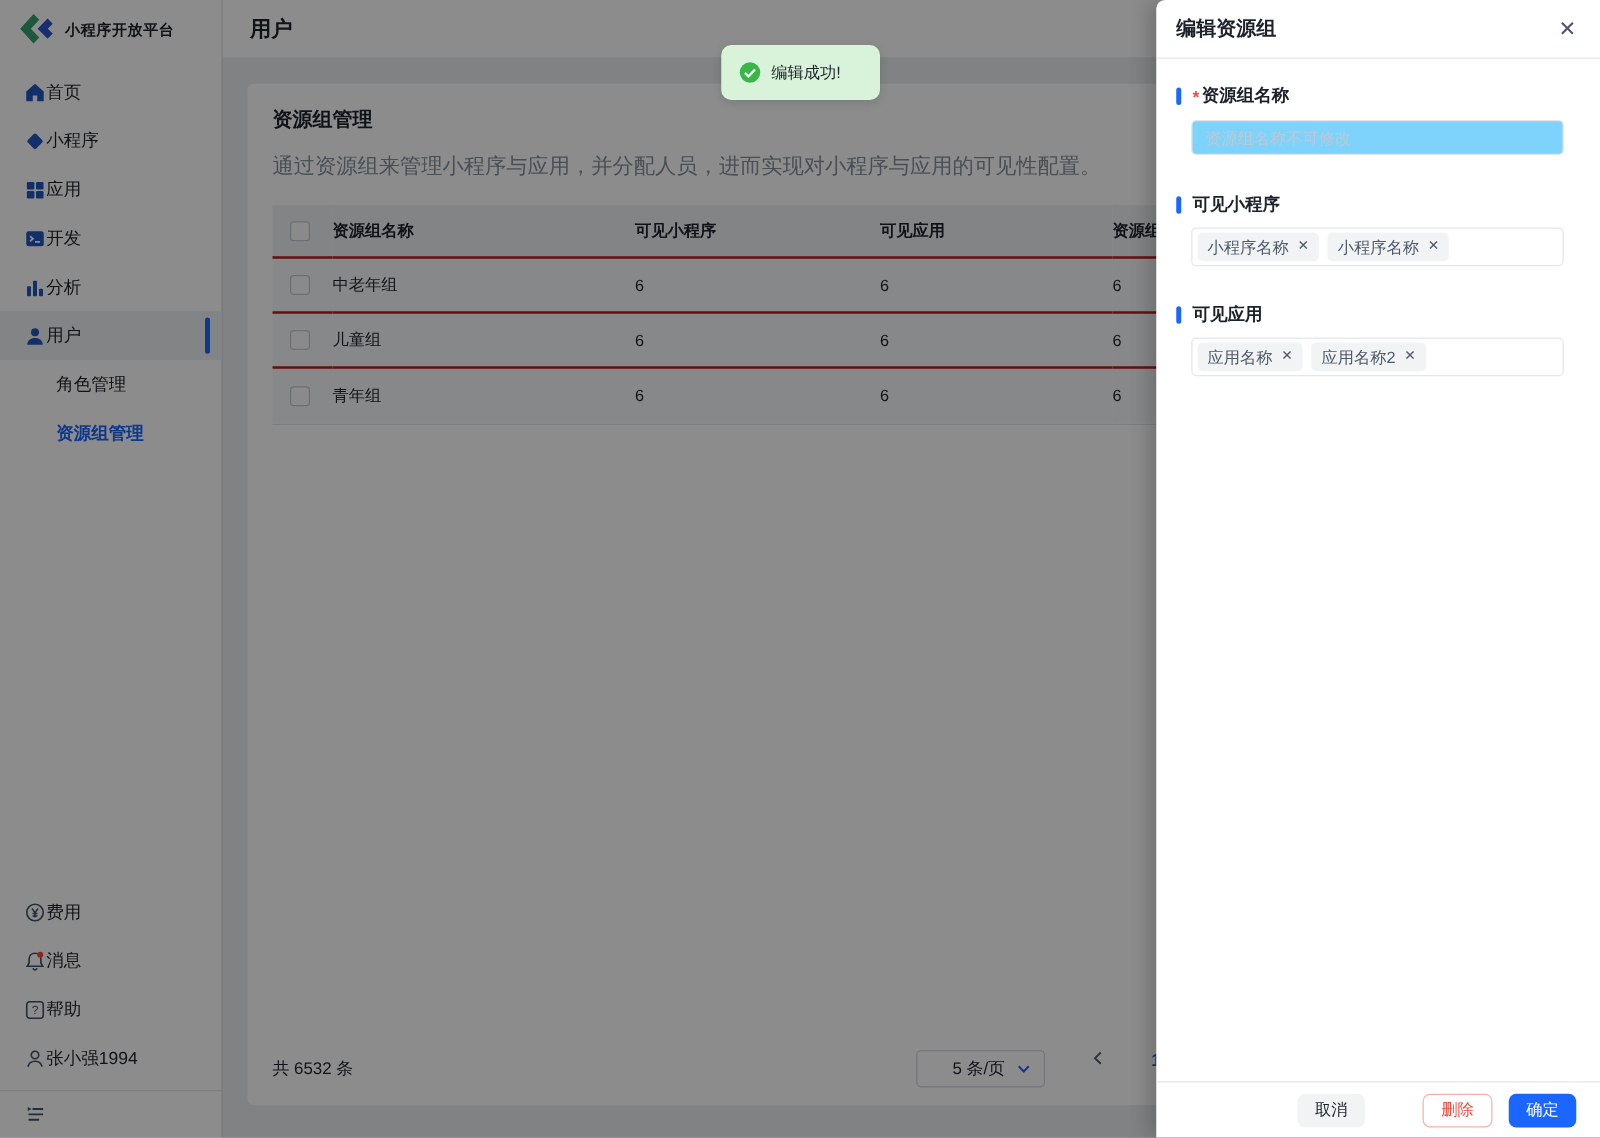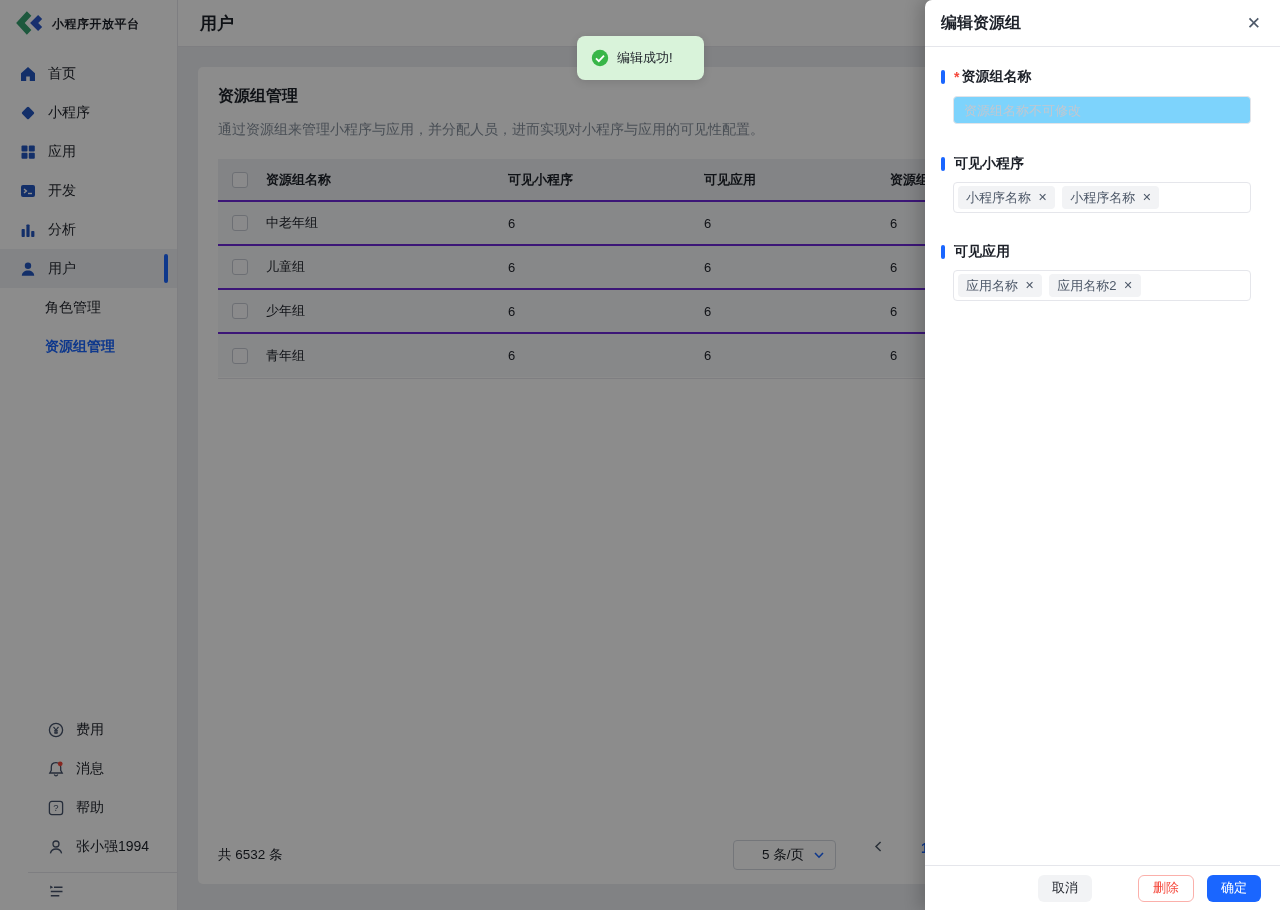--- a/index.html
+++ b/index.html
@@ -6,48 +6,48 @@
   html,body { width:1280px; height:910px; overflow:hidden; background:#ebedf0;
     font-family:"Liberation Sans","DejaVu Sans",sans-serif; color:#1d2129; }
 
   
   .sidebar { position:fixed; left:0; top:0; width:178px; height:910px; background:#fff;
     border-right:1px solid #e5e6eb; z-index:1; }
   .logo-row { display:flex; align-items:center; gap:8px; padding:10px 14px 8px 14px; height:46px; }
   .logo-row svg { width:30px; height:30px; flex:none; }
   .logo-title { font-size:12px; font-weight:bold; color:#1d2129; white-space:nowrap; letter-spacing:.5px; }
   .nav { margin-top:8px; }
-  .nav-item { position:relative; display:flex; align-items:center; gap:11px; height:39px;
+  .nav-item { position:relative; display:flex; align-items:center; height:39px;
     padding-left:19px; font-size:14px; color:#1d2129; cursor:pointer; }
   .nav-item svg { width:18px; height:18px; flex:none; }
   .nav-item.active { background:#eef1f5; }
   .nav-item.active::after { content:""; position:absolute; right:9px; top:5px; bottom:5px;
     width:4px; border-radius:2px; background:#1a66ff; }
   .sub-item { display:flex; align-items:center; height:39px; padding-left:45px; font-size:14px;
     color:#1d2129; cursor:pointer; }
   .sub-item.active { color:#1a66ff; font-weight:bold; }
-  .sidebar-bottom { position:absolute; left:0; right:0; bottom:0;padding-left:28px; }
+  .sidebar-bottom { position:absolute; left:0; right:0; bottom:0; }
   .sidebar-bottom .nav-item { color:#1d2129; }
   .side-divider { border-top:1px solid #e5e6eb; margin:6px 0 0 0; }
   .collapse-row { display:flex; align-items:center; height:37px; padding-left:19px; cursor:pointer; }
   .collapse-row svg { width:19px; height:19px; }
 
   
   .main { position:fixed; left:178px; top:0; right:0; height:910px; background:#ebedf0; }
   .main-header { height:47px; background:#fff; border-bottom:1px solid #e5e6eb;
     display:flex; align-items:center; padding-left:22px; }
   .main-title { font-size:17px; font-weight:bold; }
   .card { position:absolute; left:20px; top:67px; width:1064px; bottom:26px; background:#fff;
     border-radius:5px; padding:20px; }
   .card-title { font-size:16px; font-weight:bold; margin-top:-1px; }
-  .card-desc { font-size:14px; color:#86909c; margin-top:14px; }
+  .card-desc { font-size:17px; color:#86909c; margin-top:14px; }
 
   table.grid { width:100%; border-collapse:collapse; margin-top:20px; font-size:13px; }
   table.grid th { background:#eff1f4; font-weight:bold; text-align:left; height:42px; padding:0; color:#1d2129; }
-  table.grid td { background:#f6f7f9; height:44px; padding:0; border-top:2px solid #6d28d9; }
+  table.grid td { background:#f6f7f9; height:44px; padding:0; border-top:2px solid #b91c1c; }
   table.grid .col-cb { width:48px; }
   table.grid .col-name { width:242px; }
   table.grid .col-mini { width:196px; }
   table.grid .col-app { width:186px; }
   .tbl-bottom { border-bottom:1px solid #e5e6eb; height:2px; }
   .cb { display:inline-block; width:16px; height:16px; border:1px solid #c6cbd4; border-radius:3px;
     background:#fbfcfd; margin-left:14px; vertical-align:middle; cursor:pointer; }
 
   .card-footer { position:absolute; left:20px; right:20px; bottom:14px; height:30px;
     display:flex; align-items:center; font-size:13.5px; }
@@ -230,27 +230,20 @@
         </tr>
         <tr>
           <td><span class="cb"></span></td>
           <td>儿童组</td>
           <td>6</td>
           <td>6</td>
           <td>6</td>
         </tr>
         <tr>
           <td><span class="cb"></span></td>
-          <td>少年组</td>
-          <td>6</td>
-          <td>6</td>
-          <td>6</td>
-        </tr>
-        <tr>
-          <td><span class="cb"></span></td>
           <td>青年组</td>
           <td>6</td>
           <td>6</td>
           <td>6</td>
         </tr>
       </tbody>
     </table>
     <div class="tbl-bottom"></div>
 
     <div class="card-footer">

